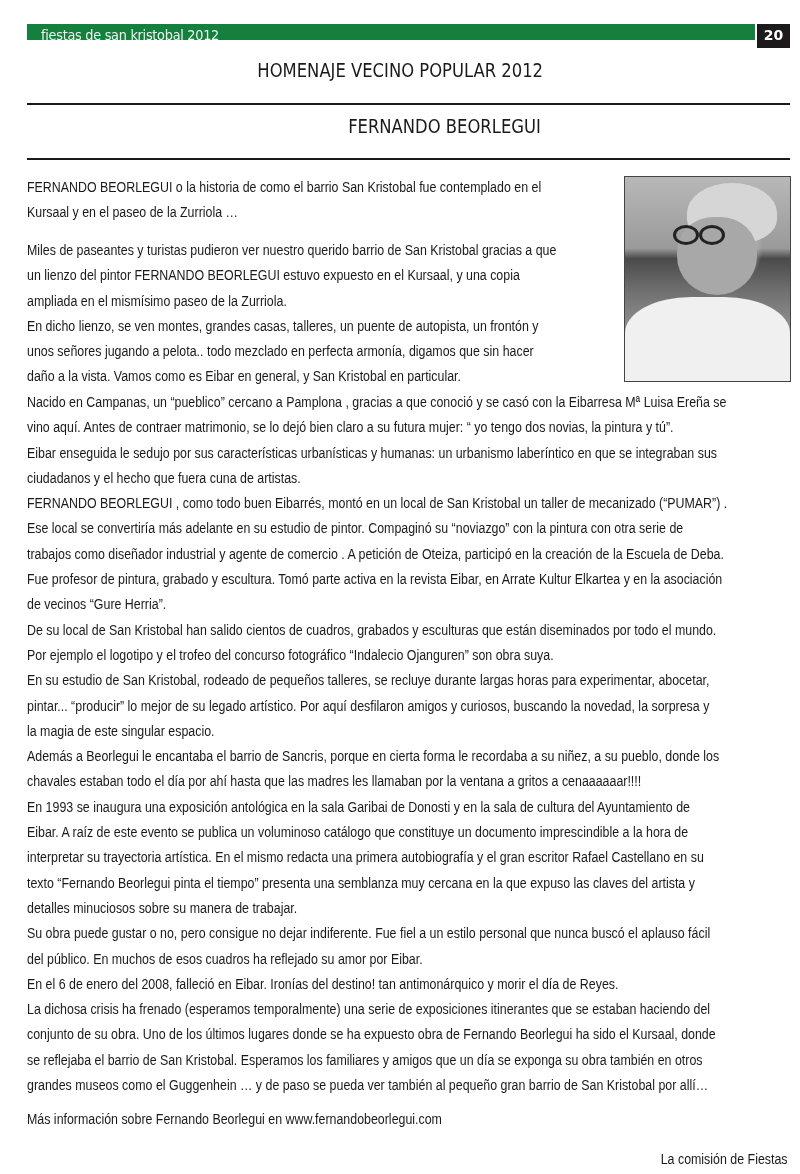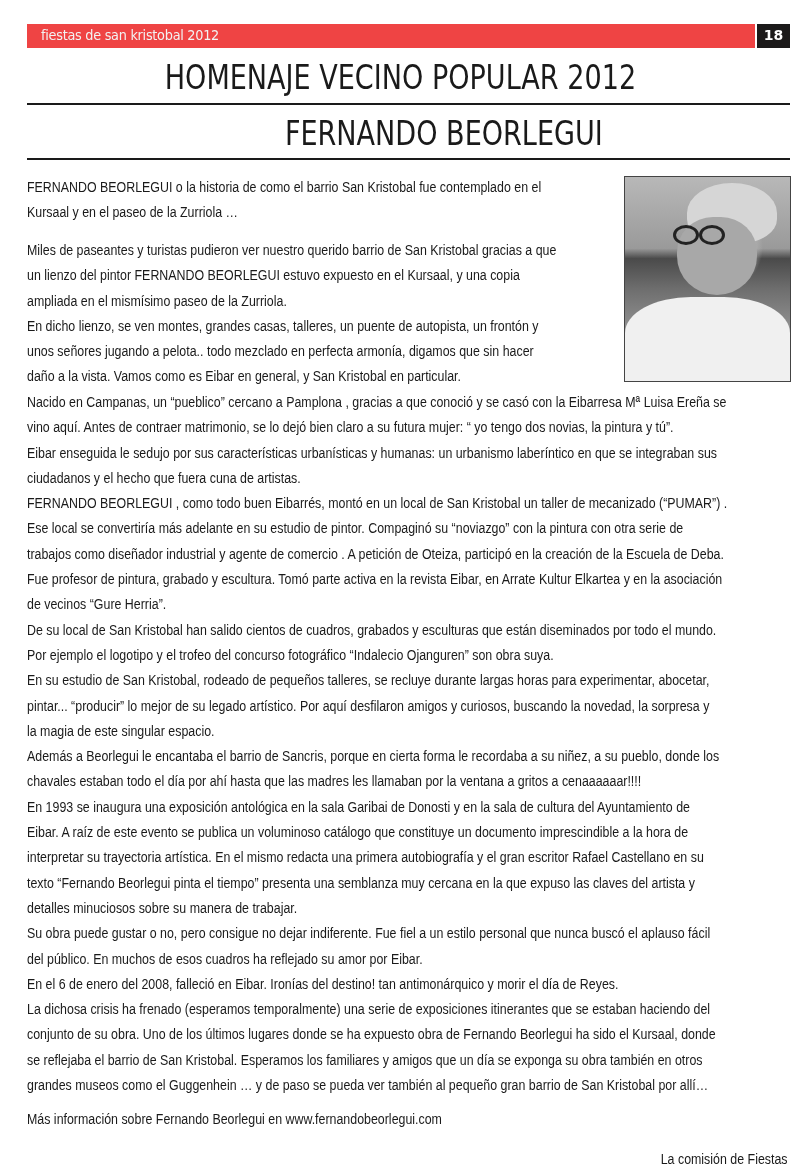--- a/index.html
+++ b/index.html
@@ -13,22 +13,22 @@
       position: relative;
       overflow: hidden;
       font-family: "Liberation Sans", sans-serif;
       color: #1a1a1a;
     }
     .header-bar {
       position: absolute;
       left: 27px;
       top: 24px;
       width: 728px;
-      height: 24px;
-      background: #ef4444;
+      height: 16px;
+      background: #15803d;
     }
     .header-text {
       position: absolute;
       left: 14px;
       top: 3px;
       color: #f2f2f2;
       font-family: "DejaVu Sans", sans-serif;
       font-size: 14px;
       letter-spacing: -0.3px;
       transform: scaleX(0.92);
@@ -53,21 +53,21 @@
       font-family: "DejaVu Sans", sans-serif;
       font-weight: bold;
       font-size: 14px;
     }
     .title {
       position: absolute;
       left: 0;
       width: 800px;
       text-align: center;
       font-family: "DejaVu Sans", sans-serif;
-      font-size: 33px;
+      font-size: 20px;
       color: #1a1a1a;
       letter-spacing: 0px;
       white-space: nowrap;
     }
     .title-1 { top: 58px; }
     .title-2 { top: 114px; margin-left: 44px; }
     .title span {
       display: inline-block;
       transform: scaleX(0.82);
     }
@@ -168,21 +168,21 @@
       white-space: nowrap;
     }
   </style>
 </head>
 <body>
 
 <div class="header-bar">
   <span class="header-text">fiestas de san kristobal 2012</span>
 </div>
 <div class="page-num-box">
-  <span class="page-num">18</span>
+  <span class="page-num">20</span>
 </div>
 
 <div class="title title-1"><span>HOMENAJE VECINO POPULAR 2012</span></div>
 <div class="rule rule-1"></div>
 <div class="title title-2"><span>FERNANDO BEORLEGUI</span></div>
 <div class="rule rule-2"></div>
 
 <div class="photo" title="Portrait of Fernando Beorlegui">
   <div class="hair"></div>
   <div class="face"></div>

